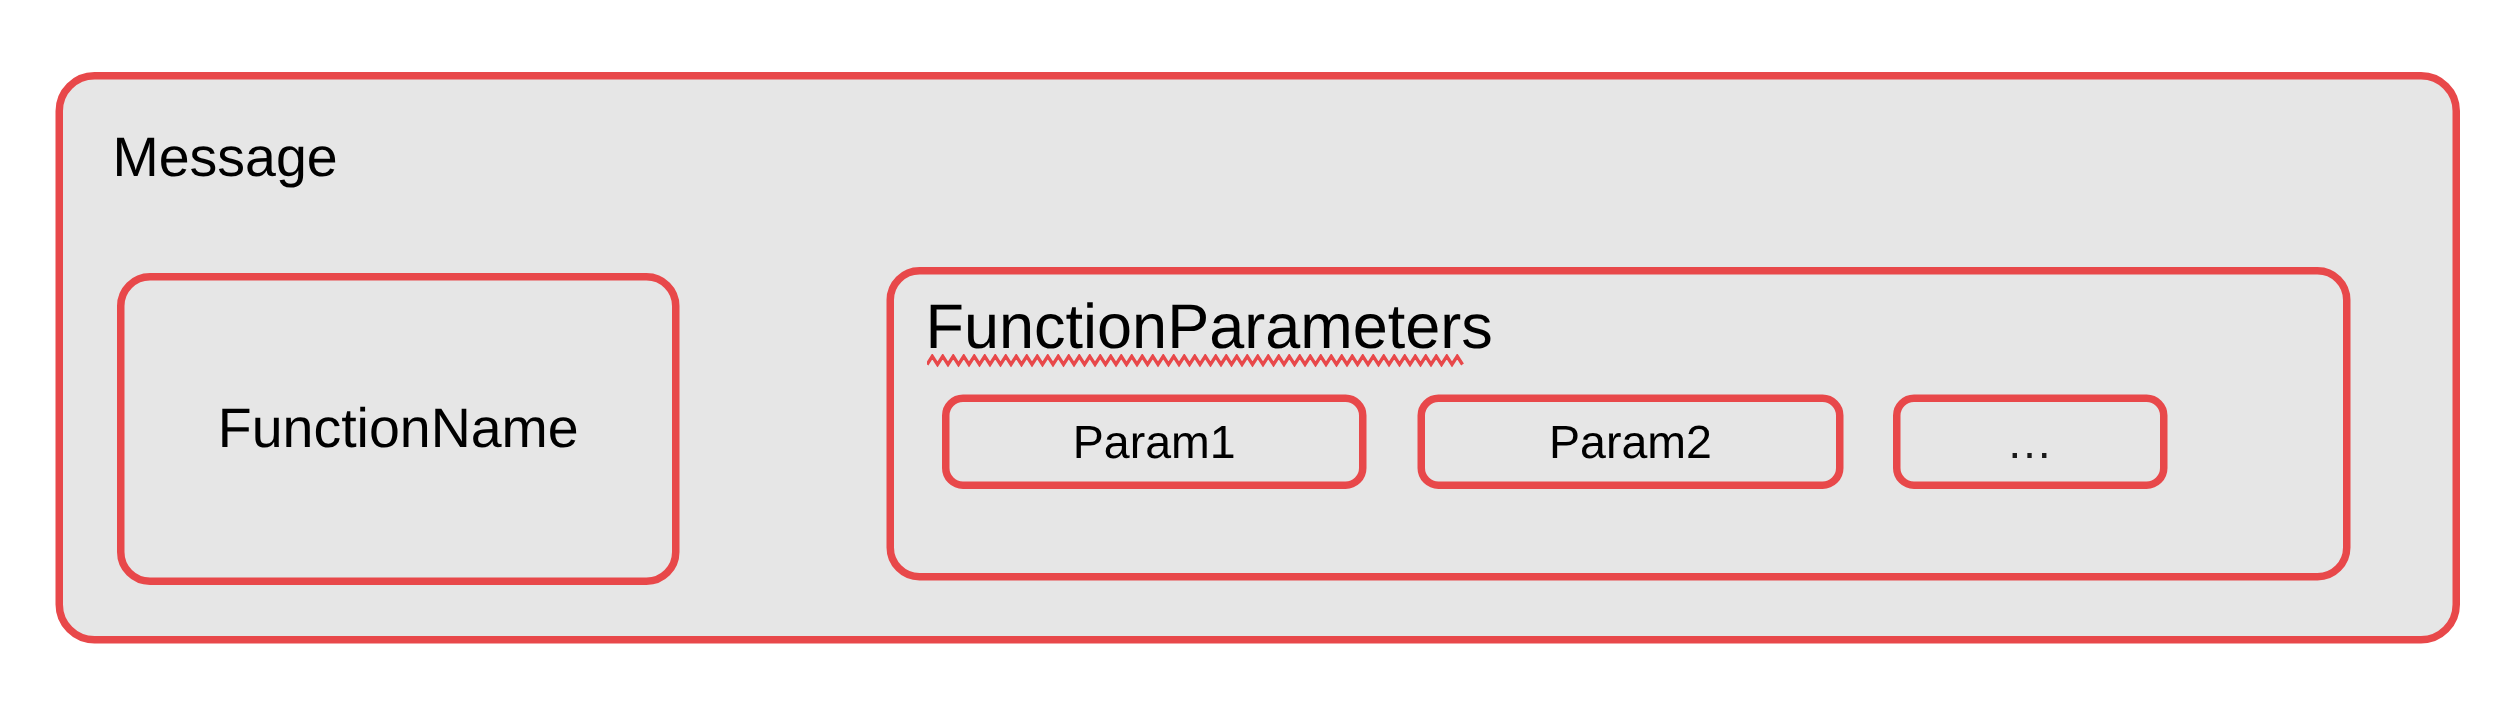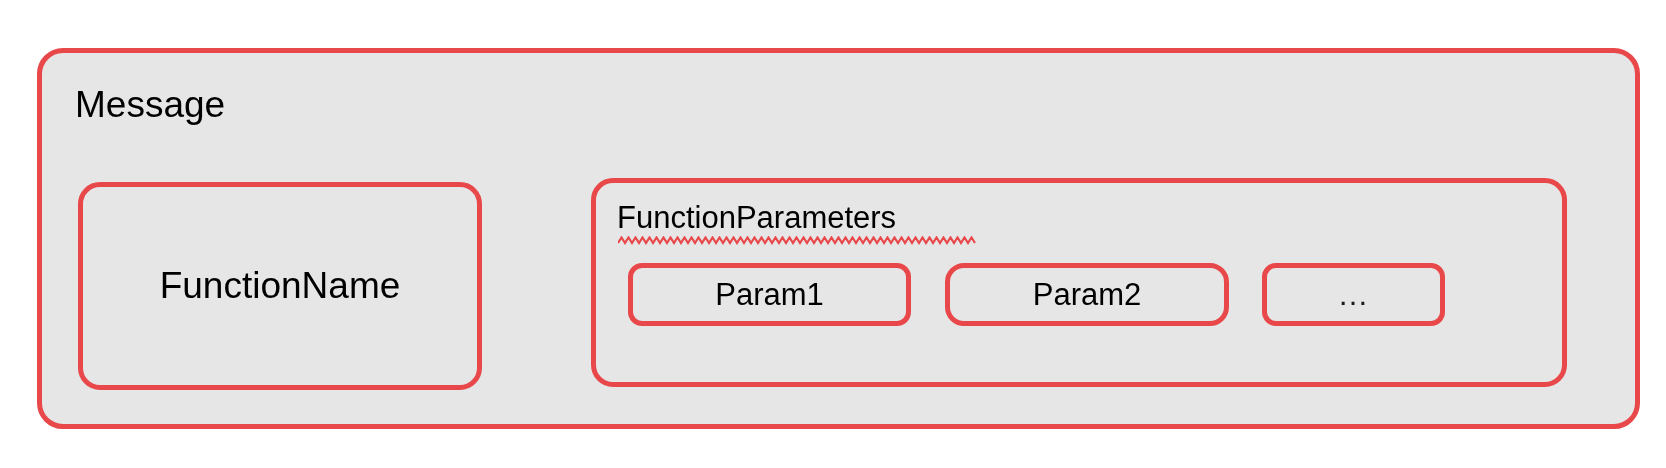--- a/index.html
+++ b/index.html
@@ -48,21 +48,21 @@
     font-size: 37px;
     line-height: 44px;
     color: #000000;
     white-space: nowrap;
   }
 
   
   #function-name-box {
     left: 78px;
     top: 182px;
-    width: 404px;
+    width: 375px;
     height: 208px;
     border-radius: 22px;
     display: flex;
     align-items: center;
     justify-content: center;
   }
   #function-name-label {
     font-size: 37px;
     line-height: 44px;
     color: #000000;
@@ -75,21 +75,21 @@
     top: 178px;
     width: 976px;
     height: 209px;
     border-radius: 22px;
   }
 
   #function-parameters-title {
     position: absolute;
     left: 617px;
     top: 198px;
-    font-size: 31px;
+    font-size: 42px;
     line-height: 40px;
     color: #000000;
     white-space: nowrap;
   }
 
   
   #function-parameters-squiggle {
     position: absolute;
     left: 618px;
     top: 236px;
@@ -111,21 +111,21 @@
     height: 63px;
     top: 263px;
   }
   .param-label {
     font-size: 31px;
     line-height: 36px;
     color: #000000;
     white-space: nowrap;
   }
   #param-box-0 { left: 628px; width: 283px; }
-  #param-box-1 { left: 945px; width: 284px; border-radius: 19px; }
+  #param-box-1 { left: 945px; width: 284px; }
   #param-box-2 { left: 1262px; width: 183px; }
 
   .ellipsis-label {
     font-size: 31px;
     line-height: 36px;
     letter-spacing: 1px;
     color: #1a1a1a;
   }
 </style>
 </head>

